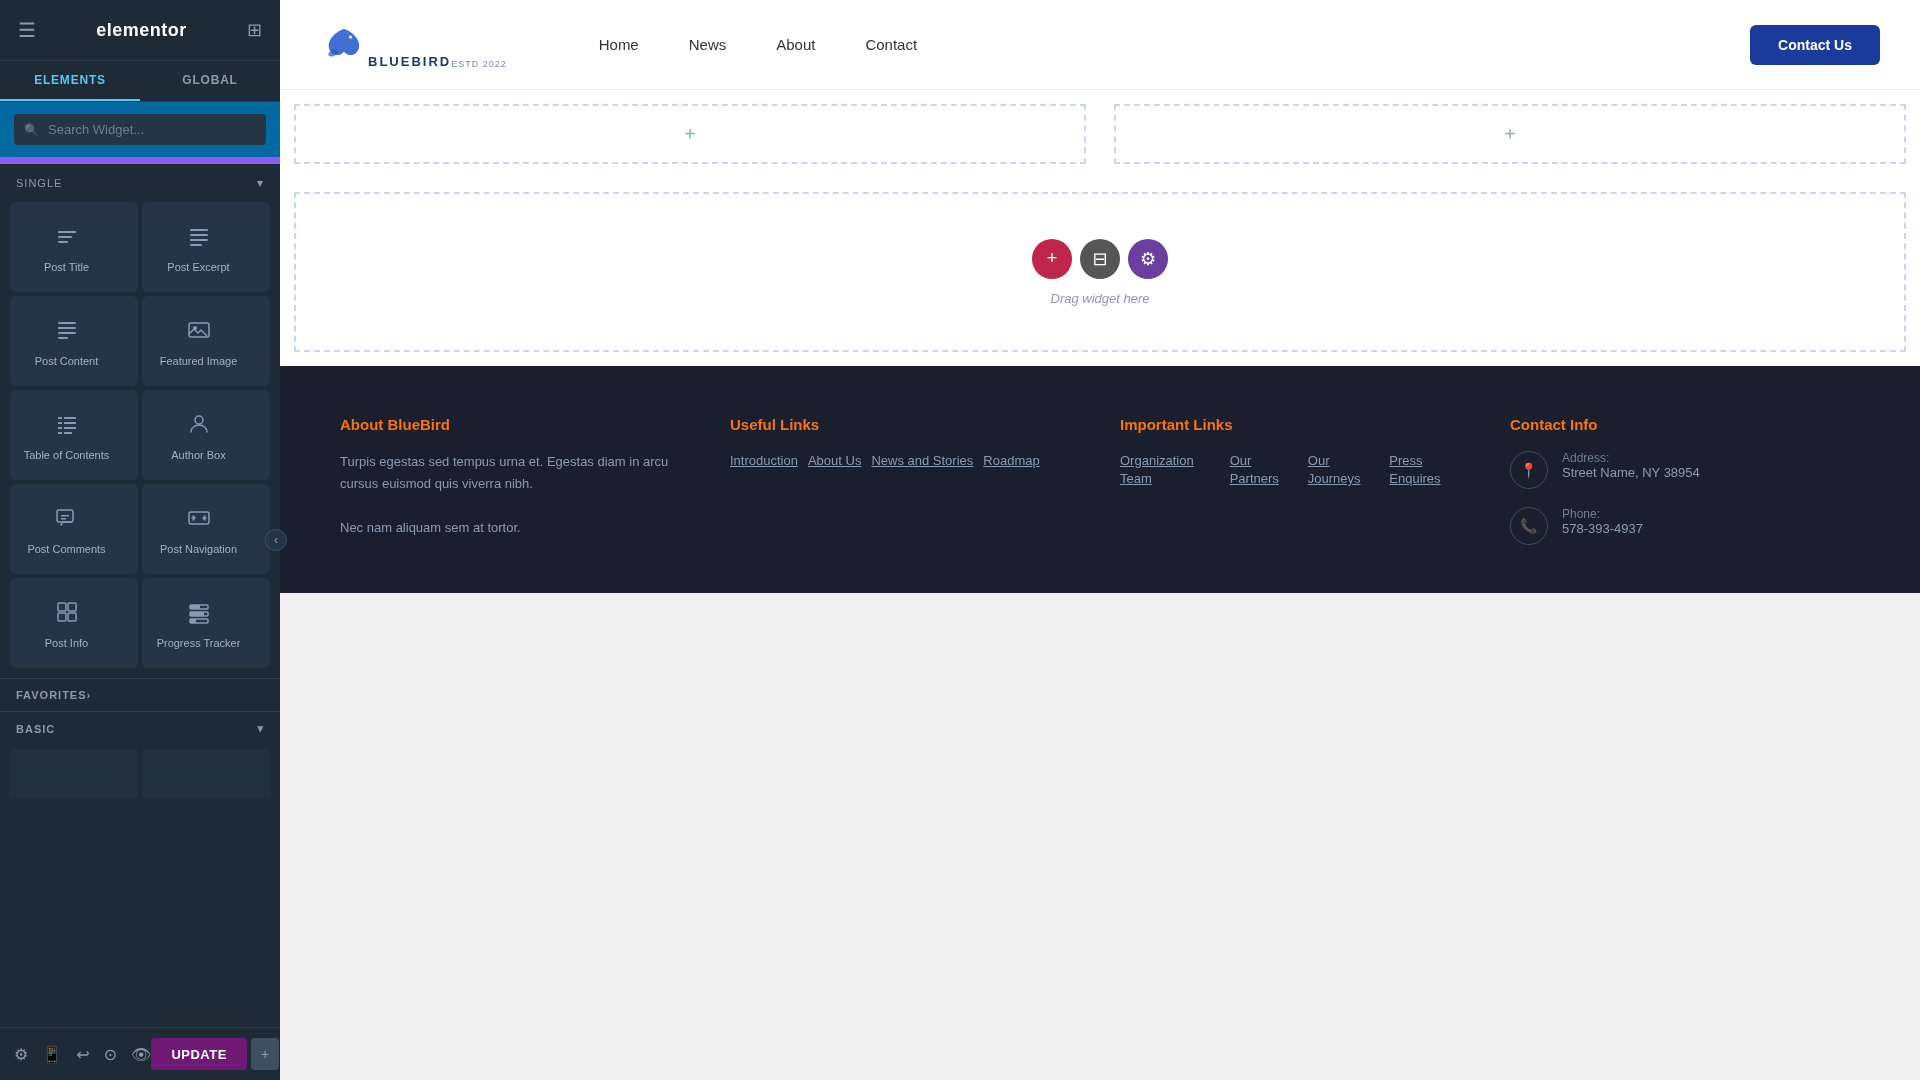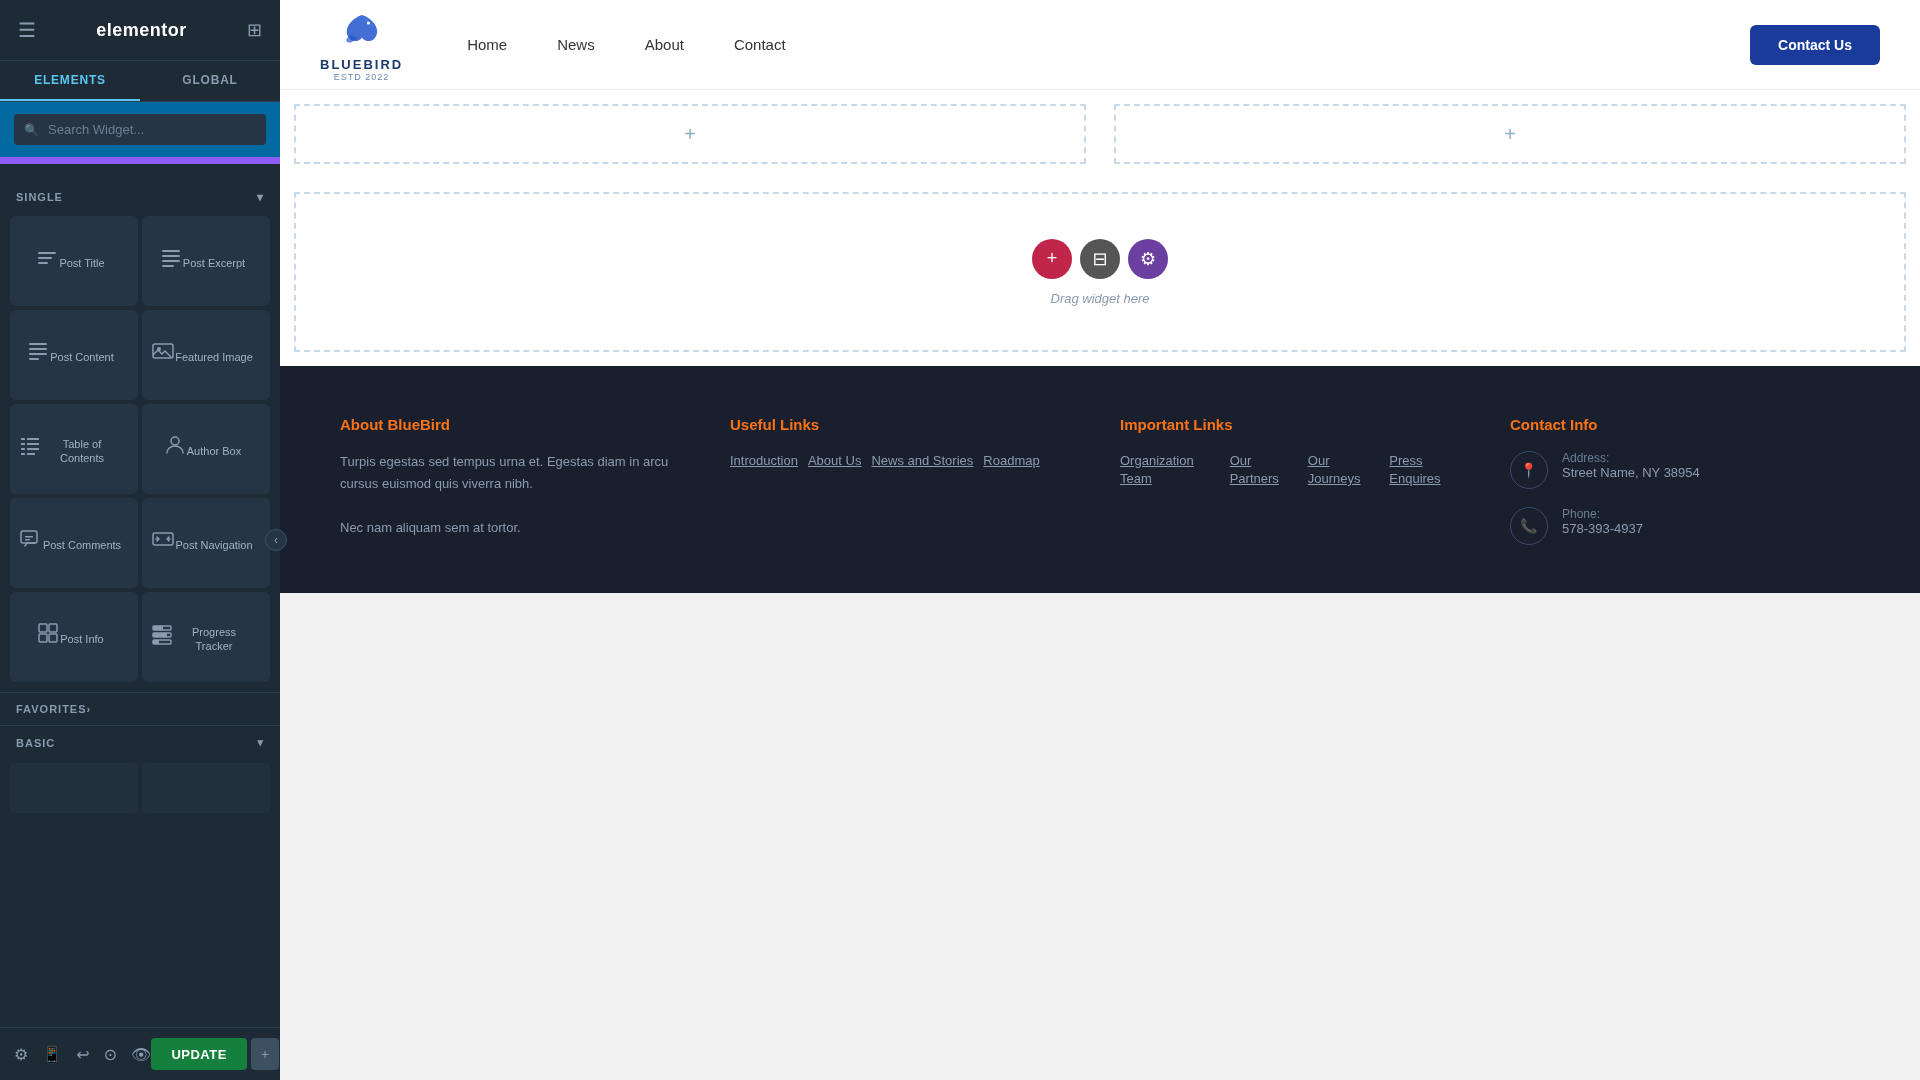--- a/index.html
+++ b/index.html
@@ -111,47 +111,46 @@
     .section-header {
       display: flex;
       align-items: center;
       justify-content: space-between;
       padding: 12px 16px 8px 16px;
       cursor: pointer;
     }
 
     .section-header span {
       font-size: 11px;
-      font-weight: 700;
+      font-weight: 400;
       text-transform: uppercase;
       letter-spacing: 1px;
       color: #8a9bb0;
-      margin-top: 14px;
     }
 
     .section-header .arrow {
       color: #8a9bb0;
       font-size: 12px;
     }
 
     .widgets-grid {
       display: grid;
       grid-template-columns: 1fr 1fr;
       gap: 4px;
       padding: 4px 10px 10px 10px;
     }
 
     .widget-item {
       background: #263545;
       border-radius: 6px;
       display: flex;
-      flex-direction: row;
+      flex-direction: column;
       align-items: center;
       justify-content: center;
-      padding: 16px 16px 12px 8px;
+      padding: 16px 23px 12px 8px;
       cursor: pointer;
       transition: background 0.15s;
       min-height: 90px;
     }
 
     .widget-icon {
       font-size: 22px;
       margin-bottom: 8px;
       color: #8a9bb0;
       line-height: 1;
@@ -219,21 +218,21 @@
       gap: 14px;
     }
 
     #bottom-bar .left-icons span {
       font-size: 16px;
       color: #8a9bb0;
       cursor: pointer;
     }
 
     #update-btn {
-      background: #15803d;
+      background: #701a75;
       color: #fff;
       border: none;
       border-radius: 4px;
       padding: 8px 20px;
       font-size: 13px;
       font-weight: 700;
       cursor: pointer;
       letter-spacing: 0.5px;
     }
 
@@ -283,23 +282,22 @@
       display: flex;
       align-items: center;
       padding: 0 40px;
       height: 90px;
       border-bottom: 1px solid #eee;
       flex-shrink: 0;
     }
 
     #logo-area {
       display: flex;
-      flex-direction: column;
-      align-items: center;
-      margin-right: 64px;
+      align-items: flex-end;
+      margin-right: 92px;
     }
 
     #logo-bird {
       width: 48px;
       height: 48px;
     }
 
     #logo-text {
       font-size: 13px;
       font-weight: 700;

